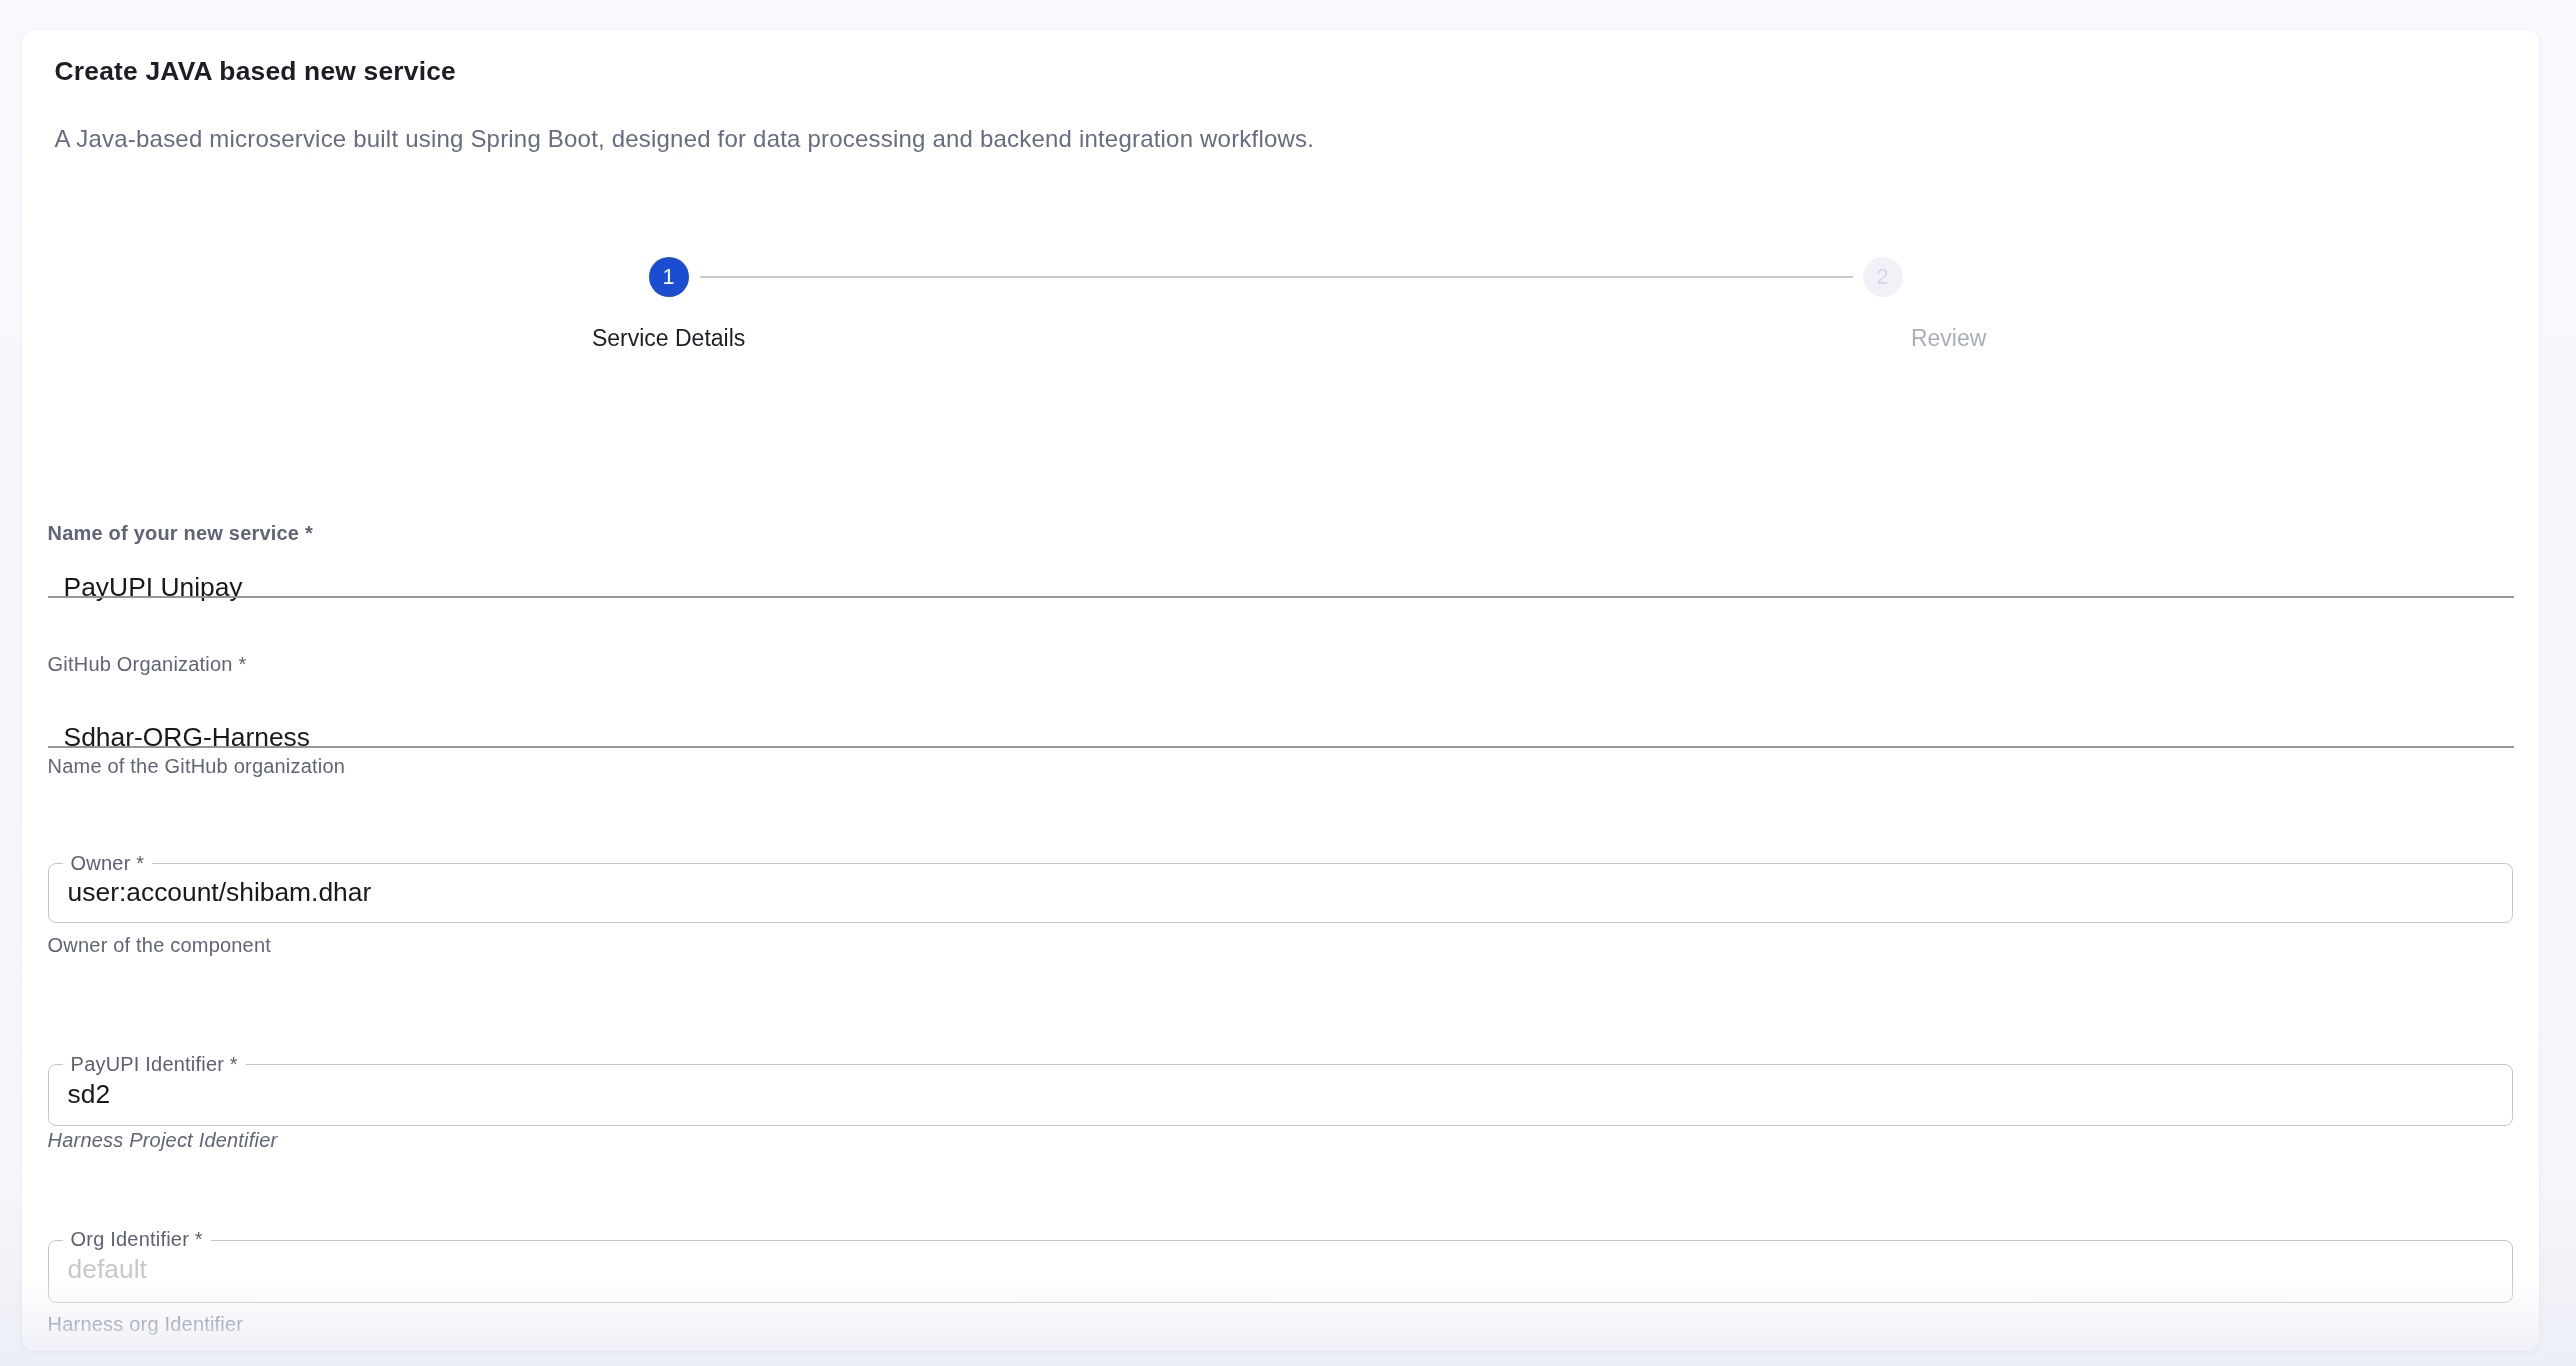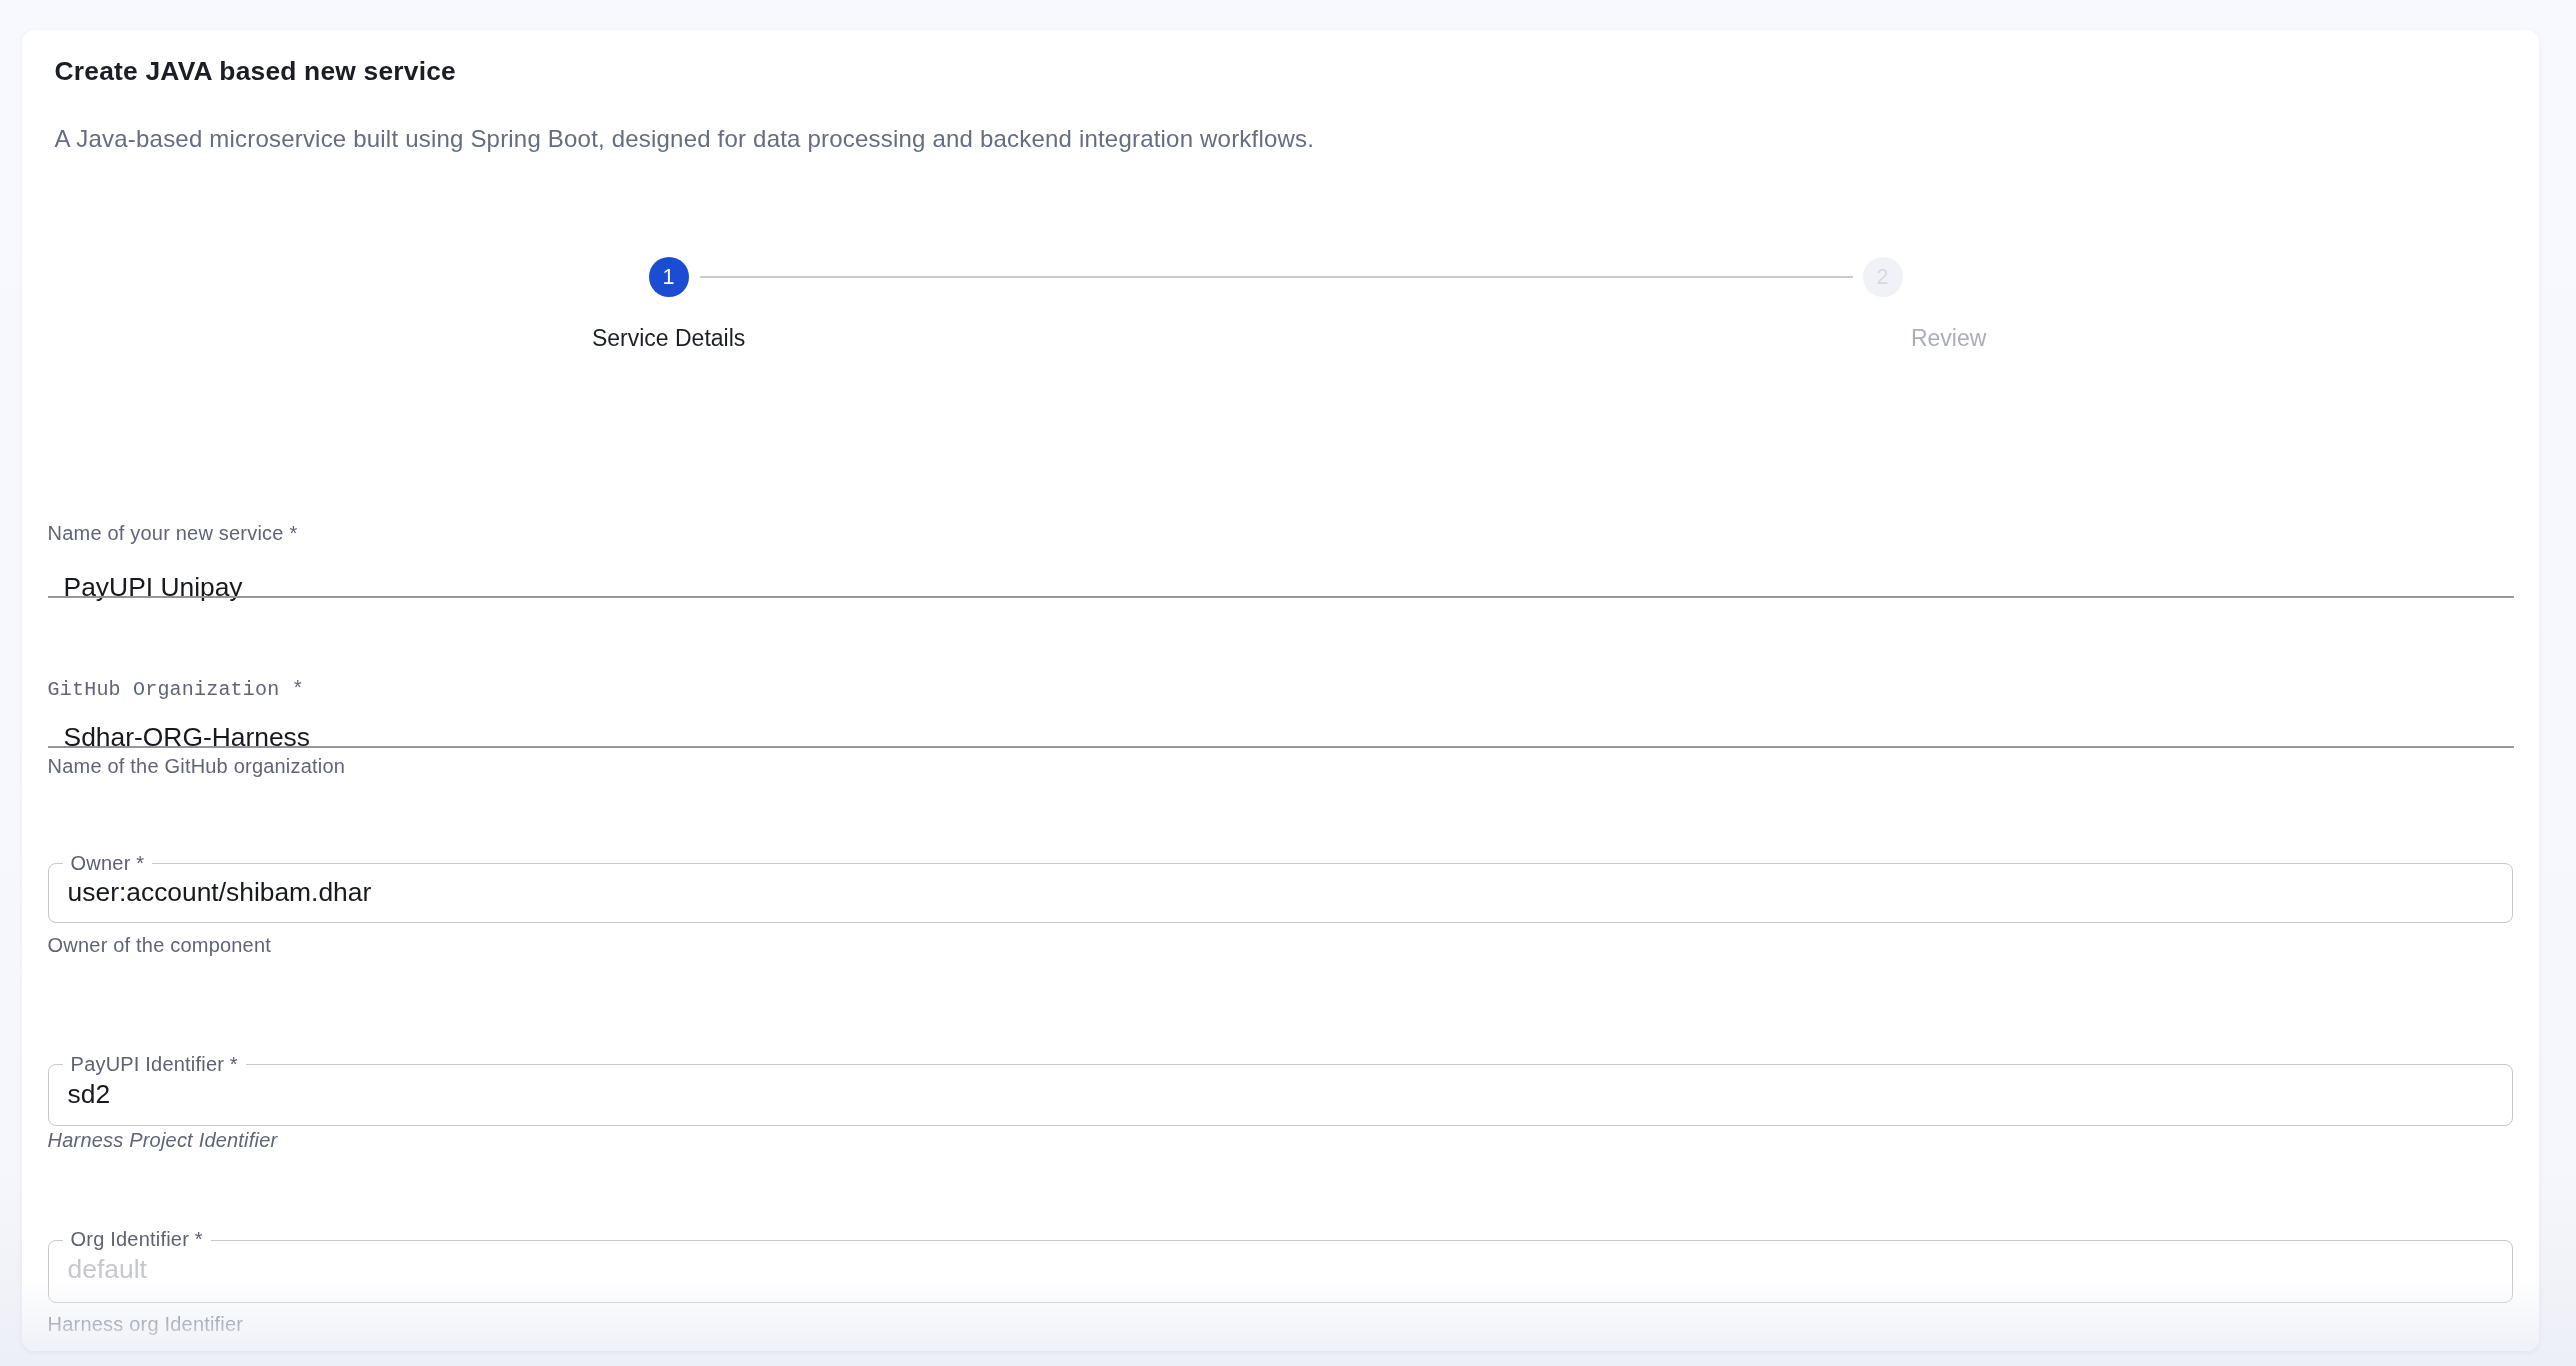--- a/index.html
+++ b/index.html
@@ -143,26 +143,26 @@
     padding: 0;
     margin: 0;
     background: transparent;
     font-family: "Liberation Sans", "DejaVu Sans", sans-serif;
     font-size: 26.4px;
     color: #17191e;
   }
   .out-input::placeholder { color: #c7c8cd; opacity: 1; }
 
   
-  .f1-label { top: 491px; }
+  .f1-label { top: 491px; font-weight: bold; }
   .f1-input { top: 524px; }
   .f1-line  { top: 566px; }
   .f1-help  { top: 573px; }
 
-  .f2-label { top: 648px; font-family: Liberation Mono, monospace; }
+  .f2-label { top: 622px; }
   .f2-input { top: 674px; }
   .f2-line  { top: 716px; }
   .f2-help  { top: 724px; }
 
   .f3-box   { top: 833px; height: 58px; }
   .f3-notch { top: 821px; }
   .f3-input { top: 845px; }
   .f3-help  { top: 903px; }
 
   .f4-box   { top: 1034px; height: 60px; }

